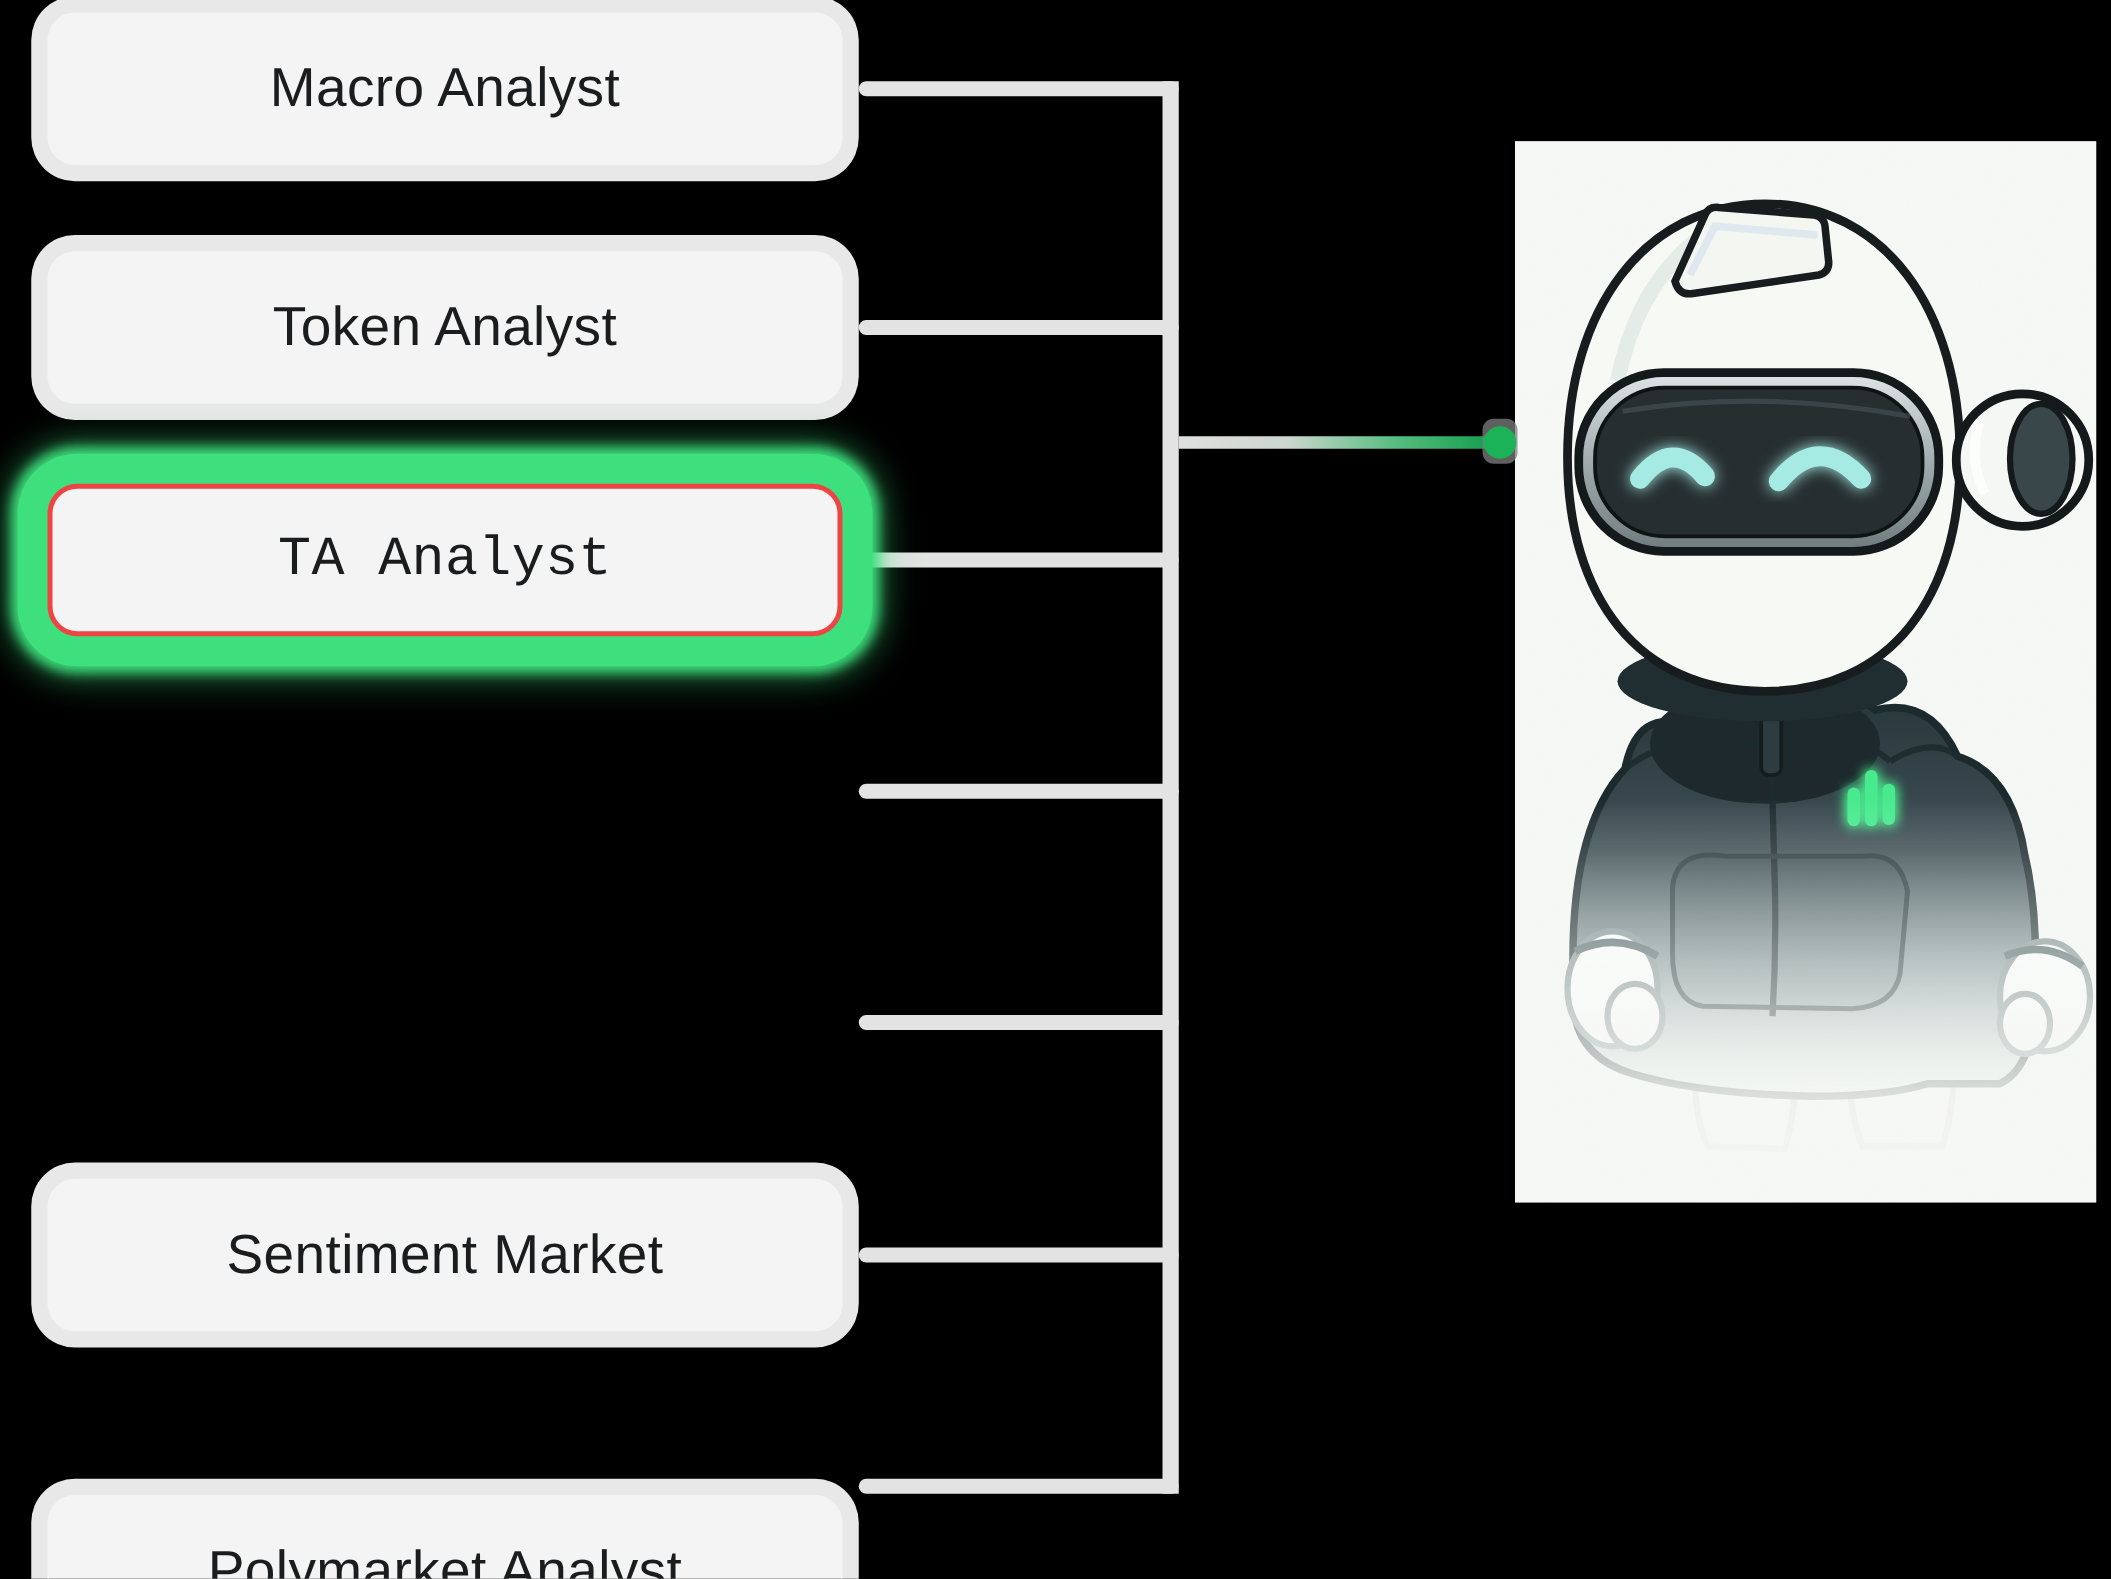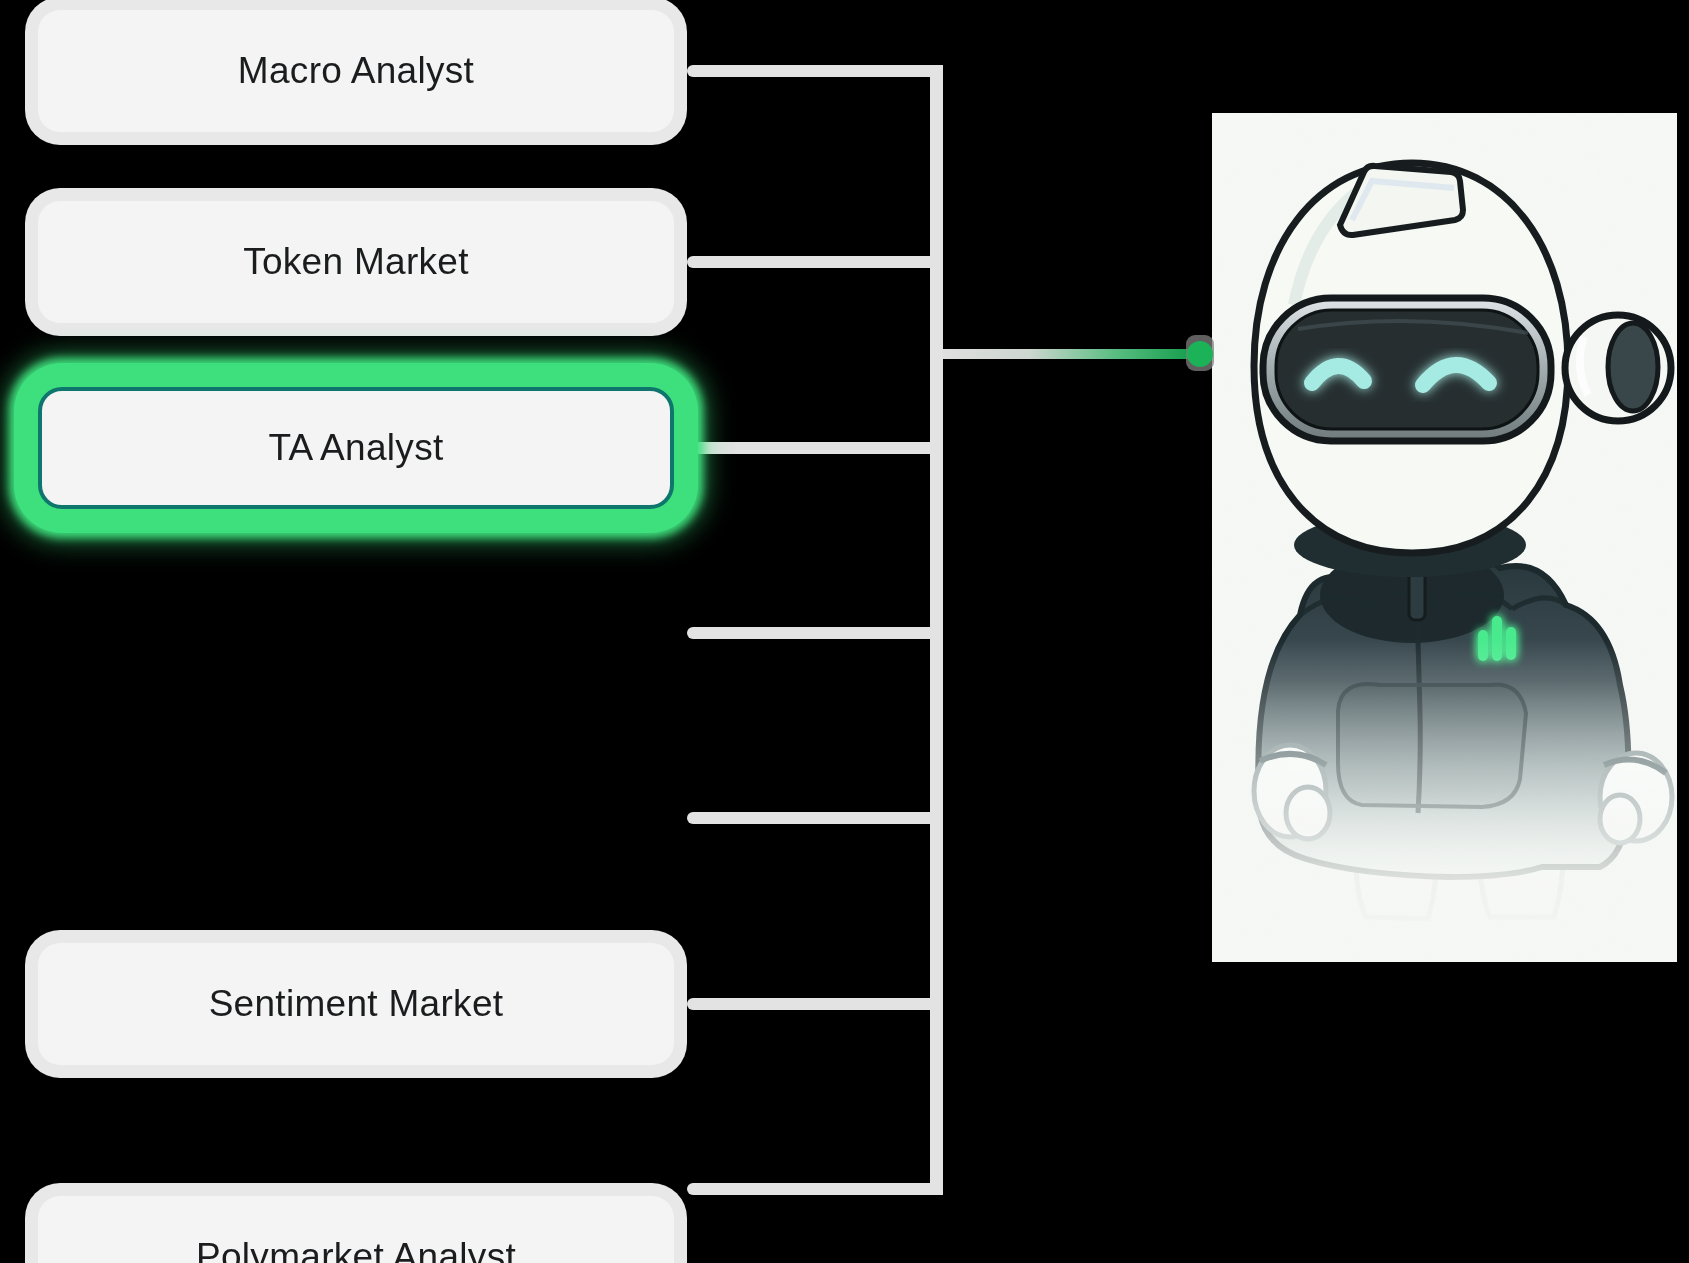--- a/index.html
+++ b/index.html
@@ -5,25 +5,25 @@
   html,body{margin:0;padding:0;background:#000;}
   body{width:1689px;height:1263px;position:relative;overflow:hidden;
        font-family:"Liberation Sans",sans-serif;}
   .stage{position:absolute;inset:0;}
 
   
   .node{position:absolute;left:38px;width:636px;height:122px;box-sizing:border-box;
         background:#f3f4f3;border-radius:22px;
         box-shadow:0 0 0 13px #e8e8e8;
         display:flex;align-items:center;justify-content:center;}
-  .node-label{font-size:37px;color:#1b1c1e;letter-spacing:.3px;white-space:nowrap;}
-  .node.highlight{border:4px solid #0f766e;border-radius:24px;
+  .node-label{font-size:44px;color:#1b1c1e;letter-spacing:.3px;white-space:nowrap;}
+  .node.highlight{border:4px solid #ef4444;border-radius:24px;
         box-shadow:0 0 0 24px #3ee07d,
                    0 0 9px 29px rgba(62,224,125,.95),
-                   0 0 26px 34px rgba(62,224,125,.45);}
+                   0 0 26px 34px rgba(62,224,125,.45);font-family:Liberation Mono, monospace;}
 
   
   .branch{position:absolute;left:687px;width:256px;height:12px;background:#e2e3e2;border-radius:6px;}
   .trunk{position:absolute;left:930px;top:65px;width:13px;height:1130px;background:#e2e3e2;}
   .to-robot{position:absolute;left:943px;top:349px;width:248px;height:10px;
         background:linear-gradient(90deg,#dfdfdf 0%,#cdd6cf 35%,#57bd80 70%,#169e4d 100%);}
   .dot-shadow{position:absolute;left:1186px;top:335px;width:28px;height:36px;border-radius:9px;
         background:#7f7f7f;opacity:.75;}
   .dot{position:absolute;left:1187px;top:341px;width:26px;height:26px;border-radius:50%;
         background:#1cb257;}
@@ -45,21 +45,21 @@
   <div class="branch" style="top:812px"></div>
   <div class="branch" style="top:998px"></div>
   <div class="branch" style="top:1183px"></div>
   <div class="trunk"></div>
   <div class="to-robot"></div>
 
   <div class="node" style="top:10px">
     <span class="node-label">Macro Analyst</span>
   </div>
   <div class="node" style="top:201px">
-    <span class="node-label">Token Market</span>
+    <span class="node-label">Token Analyst</span>
   </div>
   <div class="node highlight" style="top:387px">
     <span class="node-label">TA Analyst</span>
   </div>
   <div class="node" style="top:943px">
     <span class="node-label">Sentiment Market</span>
   </div>
   <div class="node" style="top:1196px">
     <span class="node-label">Polymarket Analyst</span>
   </div>

